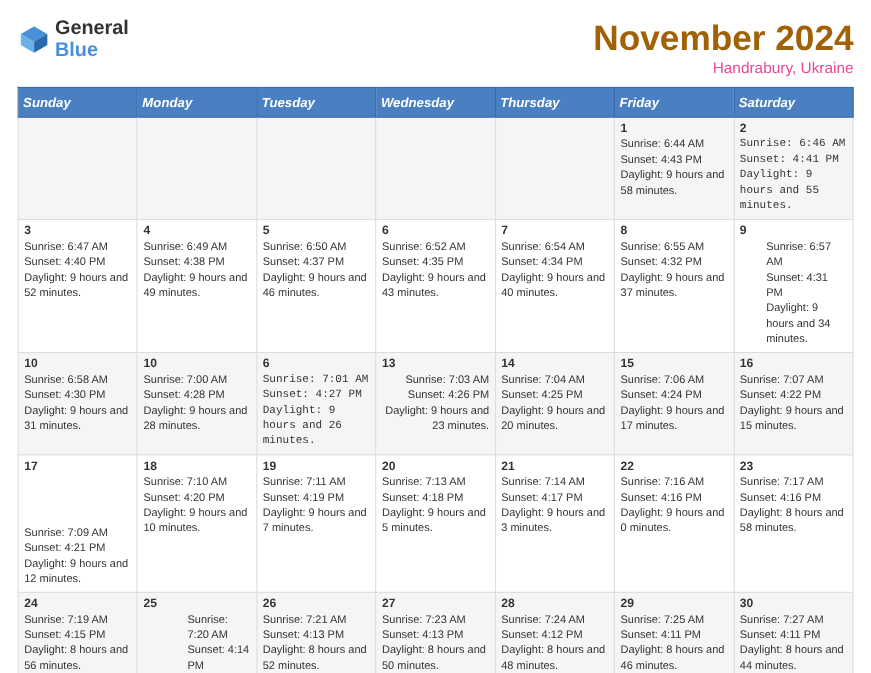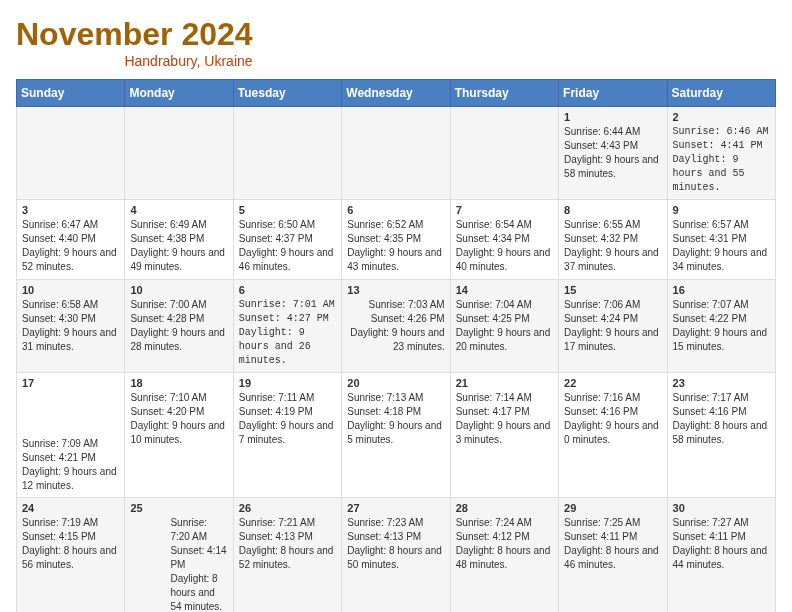--- a/index.html
+++ b/index.html
@@ -43,36 +43,37 @@
     .title-block {
       text-align: right;
     }
     .month-title {
       font-size: 32px;
       font-weight: bold;
       color: #a16207;
     }
     .location {
       font-size: 14px;
-      color: #c2410c;
+      color: #ec4899;
     }
     table {
       width: 100%;
       border-collapse: collapse;
     }
     thead tr {
       background-color: #4a7fc1;
     }
     thead th {
       color: #fff;
       font-size: 12px;
       font-weight: bold;
       padding: 6px 4px;
       text-align: left;
       border: 1px solid #3a6aac;
+      font-style: italic;
     }
     tbody tr {
       border: 1px solid #ddd;
     }
     tbody tr:nth-child(odd) {
       background-color: #f5f5f5;
     }
     tbody tr:nth-child(even) {
       background-color: #fff;
     }
@@ -98,20 +99,32 @@
       line-height: 1.4;
     }
     .empty-cell {
       background-color: inherit;
     }
   </style>
 </head>
 <body>
 
 <div class="header">
+  <div class="logo">
+    <svg class="logo-icon" viewBox="0 0 30 30">
+      <path d="M15 3 L27 10 L27 20 L15 27 L3 20 L3 10 Z" fill="#4a90d9" opacity="0.3"></path>
+      <path d="M15 3 L27 10 L15 17 L3 10 Z" fill="#4a90d9"></path>
+      <path d="M15 17 L27 10 L27 20 L15 27 Z" fill="#2a6aaa"></path>
+      <path d="M15 17 L3 10 L3 20 L15 27 Z" fill="#6ab0e9"></path>
+    </svg>
+    <div class="logo-text">
+      <span class="logo-general">General</span>
+      <span class="logo-blue">Blue</span>
+    </div>
+  </div>
   <div class="title-block">
     <div class="month-title">November 2024</div>
     <div class="location">Handrabury, Ukraine</div>
   </div>
 </div>
 
 <table>
   <thead>
     <tr>
     <th>Sunday</th>
@@ -175,21 +188,21 @@
 Daylight: 9 hours and 40 minutes.</div>
         </td>
         <td>
           <span class="day-number">8</span>
           <div class="day-info" style="white-space: pre-line;">Sunrise: 6:55 AM
 Sunset: 4:32 PM
 Daylight: 9 hours and 37 minutes.</div>
         </td>
         <td>
           <span class="day-number">9</span>
-          <div class="day-info" style="white-space: pre-line;">Sunrise: 6:57 AM
+          <div class="day-info" style="white-space: pre-line; margin-left: 24px;">Sunrise: 6:57 AM
 Sunset: 4:31 PM
 Daylight: 9 hours and 34 minutes.</div>
         </td>
       </tr>
       <tr>
         <td>
           <span class="day-number">10</span>
           <div class="day-info" style="white-space: pre-line;">Sunrise: 6:58 AM
 Sunset: 4:30 PM
 Daylight: 9 hours and 31 minutes.</div>

